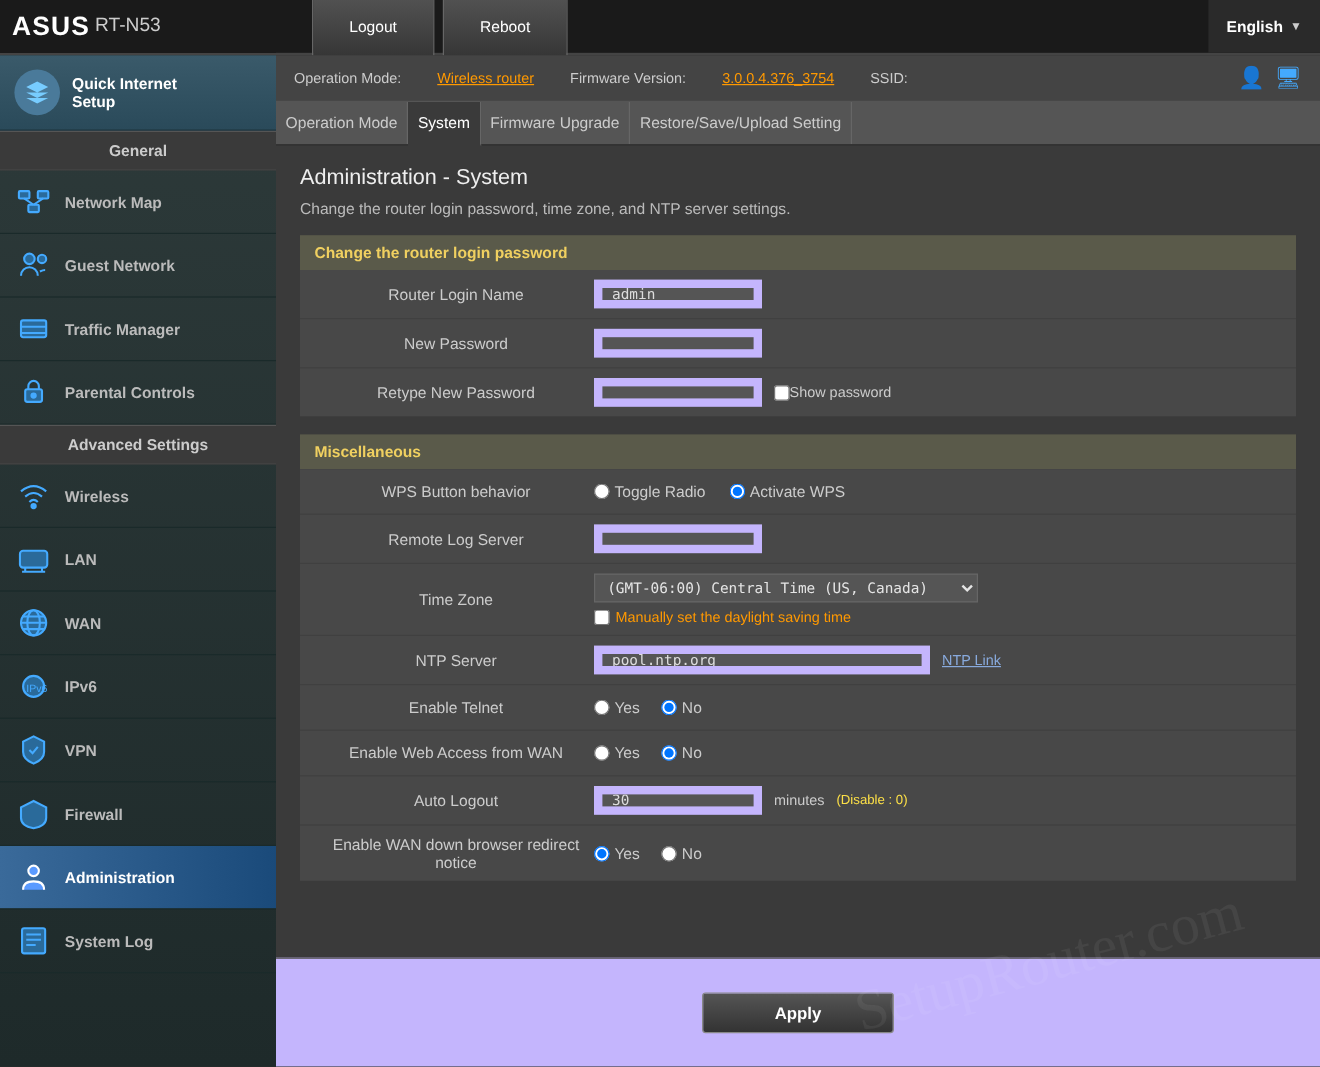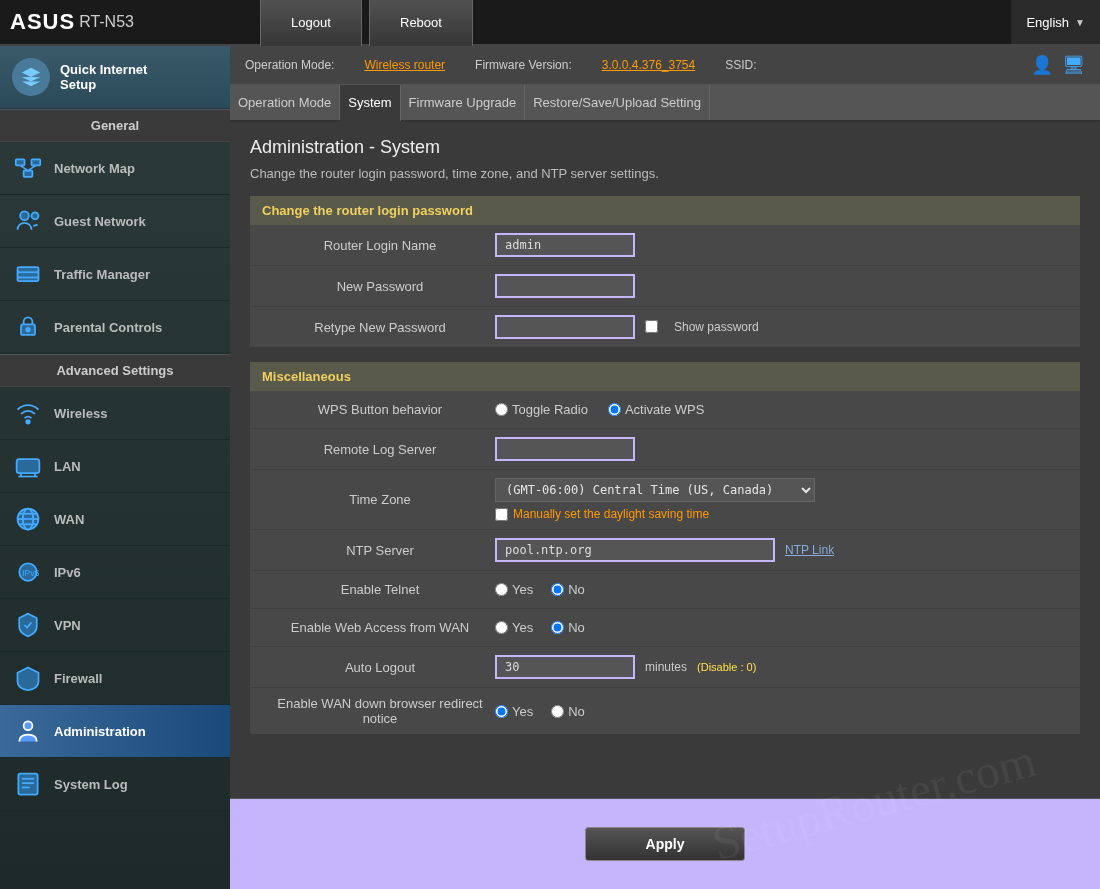--- a/index.html
+++ b/index.html
@@ -5,21 +5,21 @@
     * { box-sizing: border-box; margin: 0; padding: 0; }
     body { font-family: Arial, sans-serif; background: #2a2a2a; color: #ccc; font-size: 13px; width: 1100px; height: 889px; overflow: hidden; }
 
     
     #header { display: flex; align-items: center; background: #1a1a1a; height: 46px; border-bottom: 2px solid #444; }
     #logo-area { width: 230px; background: #1a1a1a; display: flex; align-items: center; padding-left: 10px; height: 100%; }
     #logo-text { color: #fff; font-size: 22px; font-weight: bold; letter-spacing: 1px; }
     #logo-model { color: #ccc; font-size: 16px; margin-left: 4px; }
     #header-buttons { display: flex; gap: 0; flex: 1; justify-content: flex-start; padding-left: 30px; }
     .header-btn { background: linear-gradient(to bottom, #555, #333); border: 1px solid #666; color: #fff; padding: 22px 30px; font-size: 13px; cursor: pointer; border-radius: 4px; }
-    #language-area { margin-left: auto; display: flex; align-items: center; background: #2a2a2a; padding: 0 15px; height: 100%; gap: 6px; cursor: pointer; }
+    #language-area { margin-left: auto; display: flex; align-items: center; background: #2a2a2a; padding: 0 15px; height: 100%; gap: 6px; cursor: pointer; font-weight: bold; }
     #language-text { color: #fff; }
     #lang-arrow { color: #ccc; font-size: 10px; }
 
     
     #layout { display: flex; height: calc(889px - 46px); }
     #sidebar { width: 230px; background: linear-gradient(to bottom, #2d3a3a, #1e2a2a); overflow-y: auto; flex-shrink: 0; }
     .sidebar-section-header { background: #3a3a3a; color: #ccc; font-size: 13px; padding: 8px 15px; text-align: center; font-weight: bold; border-top: 1px solid #555; border-bottom: 1px solid #444; }
     .sidebar-item { display: flex; align-items: center; padding: 10px 12px; cursor: pointer; border-bottom: 1px solid #1a2a2a; gap: 10px; color: #bbb; }
     .sidebar-item.active { background: linear-gradient(to right, #3a6a9a, #1a4a7a); color: #fff; }
     .sidebar-icon { width: 32px; height: 32px; display: flex; align-items: center; justify-content: center; flex-shrink: 0; }
@@ -46,23 +46,23 @@
     #page-title { font-size: 18px; color: #eee; margin-bottom: 8px; font-weight: normal; }
     #page-desc { color: #bbb; margin-bottom: 15px; font-size: 13px; }
 
     
     .section-header { background: #5a5a4a; color: #f0d060; padding: 7px 12px; font-size: 13px; font-weight: bold; margin-bottom: 0; }
     .section-body { background: #484848; padding: 0; margin-bottom: 15px; }
     .form-row { display: flex; align-items: center; padding: 8px 15px; border-bottom: 1px solid #404040; min-height: 38px; }
     .form-row:last-child { border-bottom: none; }
     .form-label { width: 230px; color: #ccc; font-size: 13px; flex-shrink: 0; text-align: center; }
     .form-control { display: flex; align-items: center; gap: 10px; flex: 1; }
-    input[type="text"], input[type="password"] { background: #555; border: 2px solid #c4b5fd; color: #ddd; padding: 3px 8px; font-size: 12px; font-family: monospace; width: 140px; height: 24px; }
+    input[type="text"], input[type="password"] { background: #555; border: 7px solid #c4b5fd; color: #ddd; padding: 3px 8px; font-size: 12px; font-family: monospace; width: 140px; height: 24px; }
     select { background: #555; border: 1px solid #666; color: #e5e5e5; padding: 3px 6px; font-size: 12px; height: 24px; }
-    .show-pw-label { display: flex; align-items: flex-start; gap: 16px; color: #ccc; font-size: 12px; }
+    .show-pw-label { display: flex; align-items: flex-end; gap: 0; color: #ccc; font-size: 12px; }
     input[type="checkbox"] { cursor: pointer; }
     input[type="radio"] { cursor: pointer; }
     .radio-label { display: flex; align-items: center; gap: 4px; color: #ccc; font-size: 13px; cursor: pointer; }
     .ntp-link { color: #88aadd; text-decoration: underline; cursor: pointer; font-size: 12px; }
     .dst-label { color: #f90; font-size: 12px; cursor: pointer; }
     .dst-wrap { display: flex; align-items: center; gap: 5px; }
     .minutes-label { color: #ccc; font-size: 12px; }
     .disable-note { color: #fde047; font-size: 11px; }
     .auto-logout-input { width: 50px; }
 

